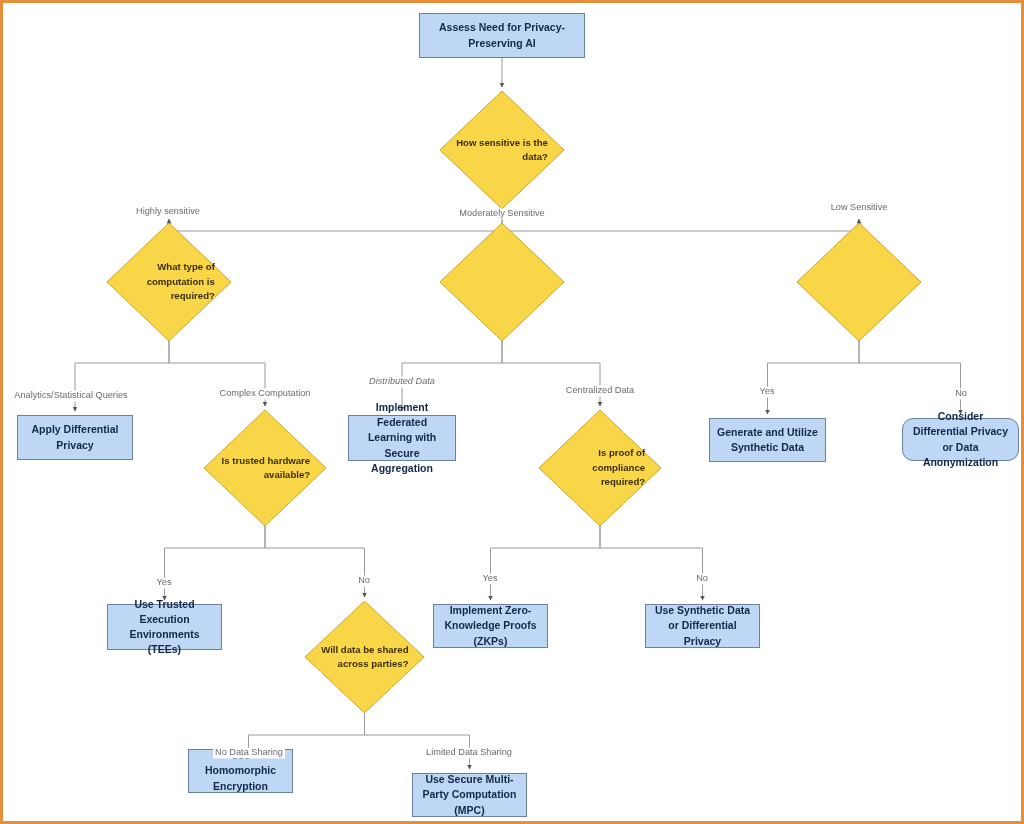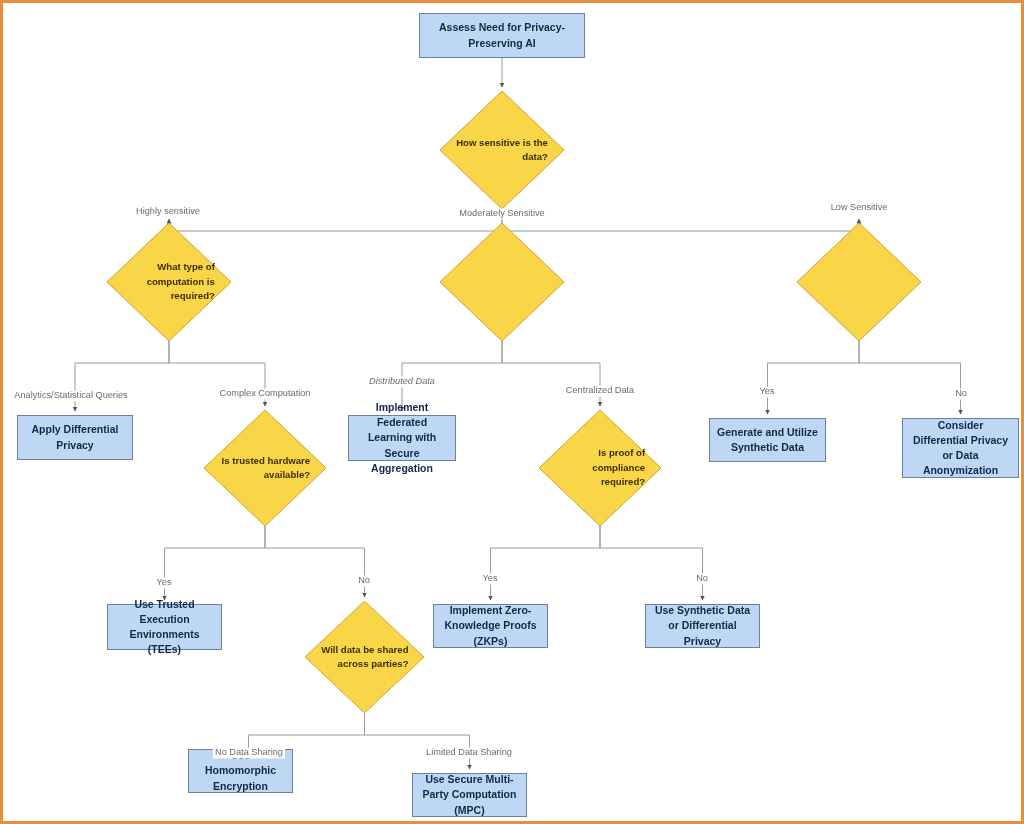--- a/index.html
+++ b/index.html
@@ -125,21 +125,21 @@
         <div class="diamond-label">Is trusted hardware available?</div>
       </div>
       <div class="node process" style="left: 345px; top: 412px; width: 108px; height: 46px;">Implement Federated Learning with Secure Aggregation</div>
       <div class="node decision" style="left: 536px; top: 407px; width: 122px; height: 116px;">
         <svg class="diamond-shape" viewBox="0 0 100 100" preserveAspectRatio="none">
           <polygon points="50,0 100,50 50,100 0,50" fill="#f9d548" stroke="#c9a227" stroke-width="0.8"></polygon>
         </svg>
         <div class="diamond-label">Is proof of compliance required?</div>
       </div>
       <div class="node process" style="left: 706px; top: 415px; width: 117px; height: 44px;">Generate and Utilize Synthetic Data</div>
-      <div class="node process" style="left: 899px; top: 415px; width: 117px; height: 60px;">Consider Differential Privacy or Data Anonymization</div>
+      <div class="node process" style="left: 899px; top: 415px; width: 117px; height: 43px; border-radius: 11px;">Consider Differential Privacy or Data Anonymization</div>
       <div class="node process" style="left: 104px; top: 601px; width: 115px; height: 46px;">Use Trusted Execution Environments (TEEs)</div>
       <div class="node decision" style="left: 302px; top: 598px; width: 119px; height: 112px;">
         <svg class="diamond-shape" viewBox="0 0 100 100" preserveAspectRatio="none">
           <polygon points="50,0 100,50 50,100 0,50" fill="#f9d548" stroke="#c9a227" stroke-width="0.8"></polygon>
         </svg>
         <div class="diamond-label">Will data be shared across parties?</div>
       </div>
       <div class="node process" style="left: 430px; top: 601px; width: 115px; height: 44px;">Implement Zero-Knowledge Proofs (ZKPs)</div>
       <div class="node process" style="left: 642px; top: 601px; width: 115px; height: 44px;">Use Synthetic Data or Differential Privacy</div>
       <div class="node process" style="left: 185px; top: 746px; width: 105px; height: 44px;">Use Homomorphic Encryption</div>

